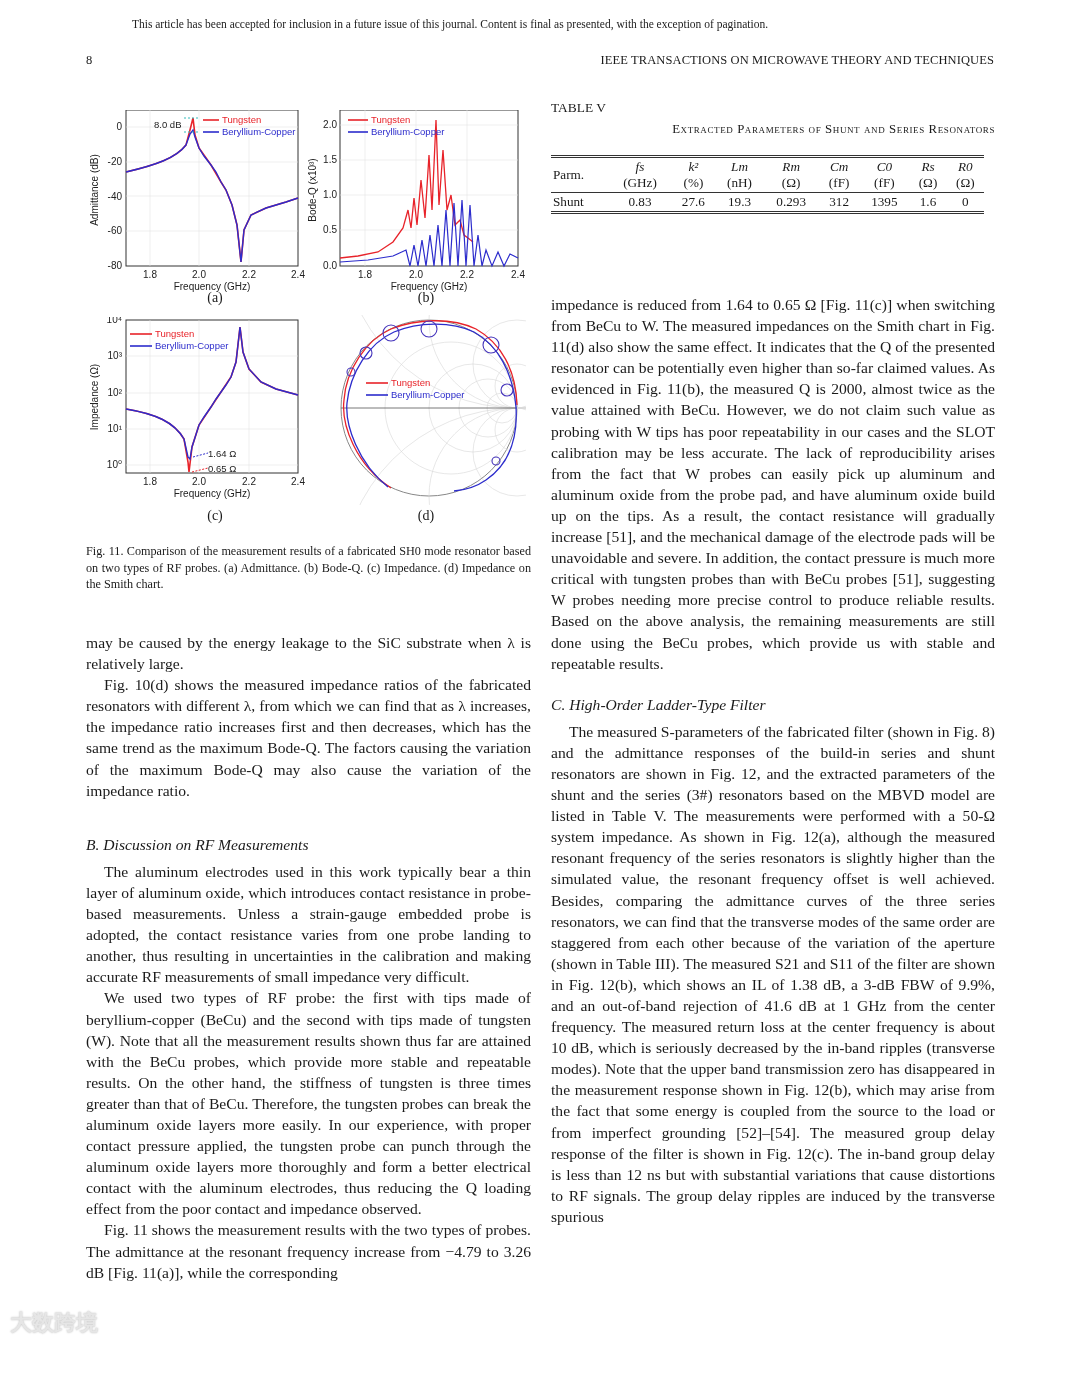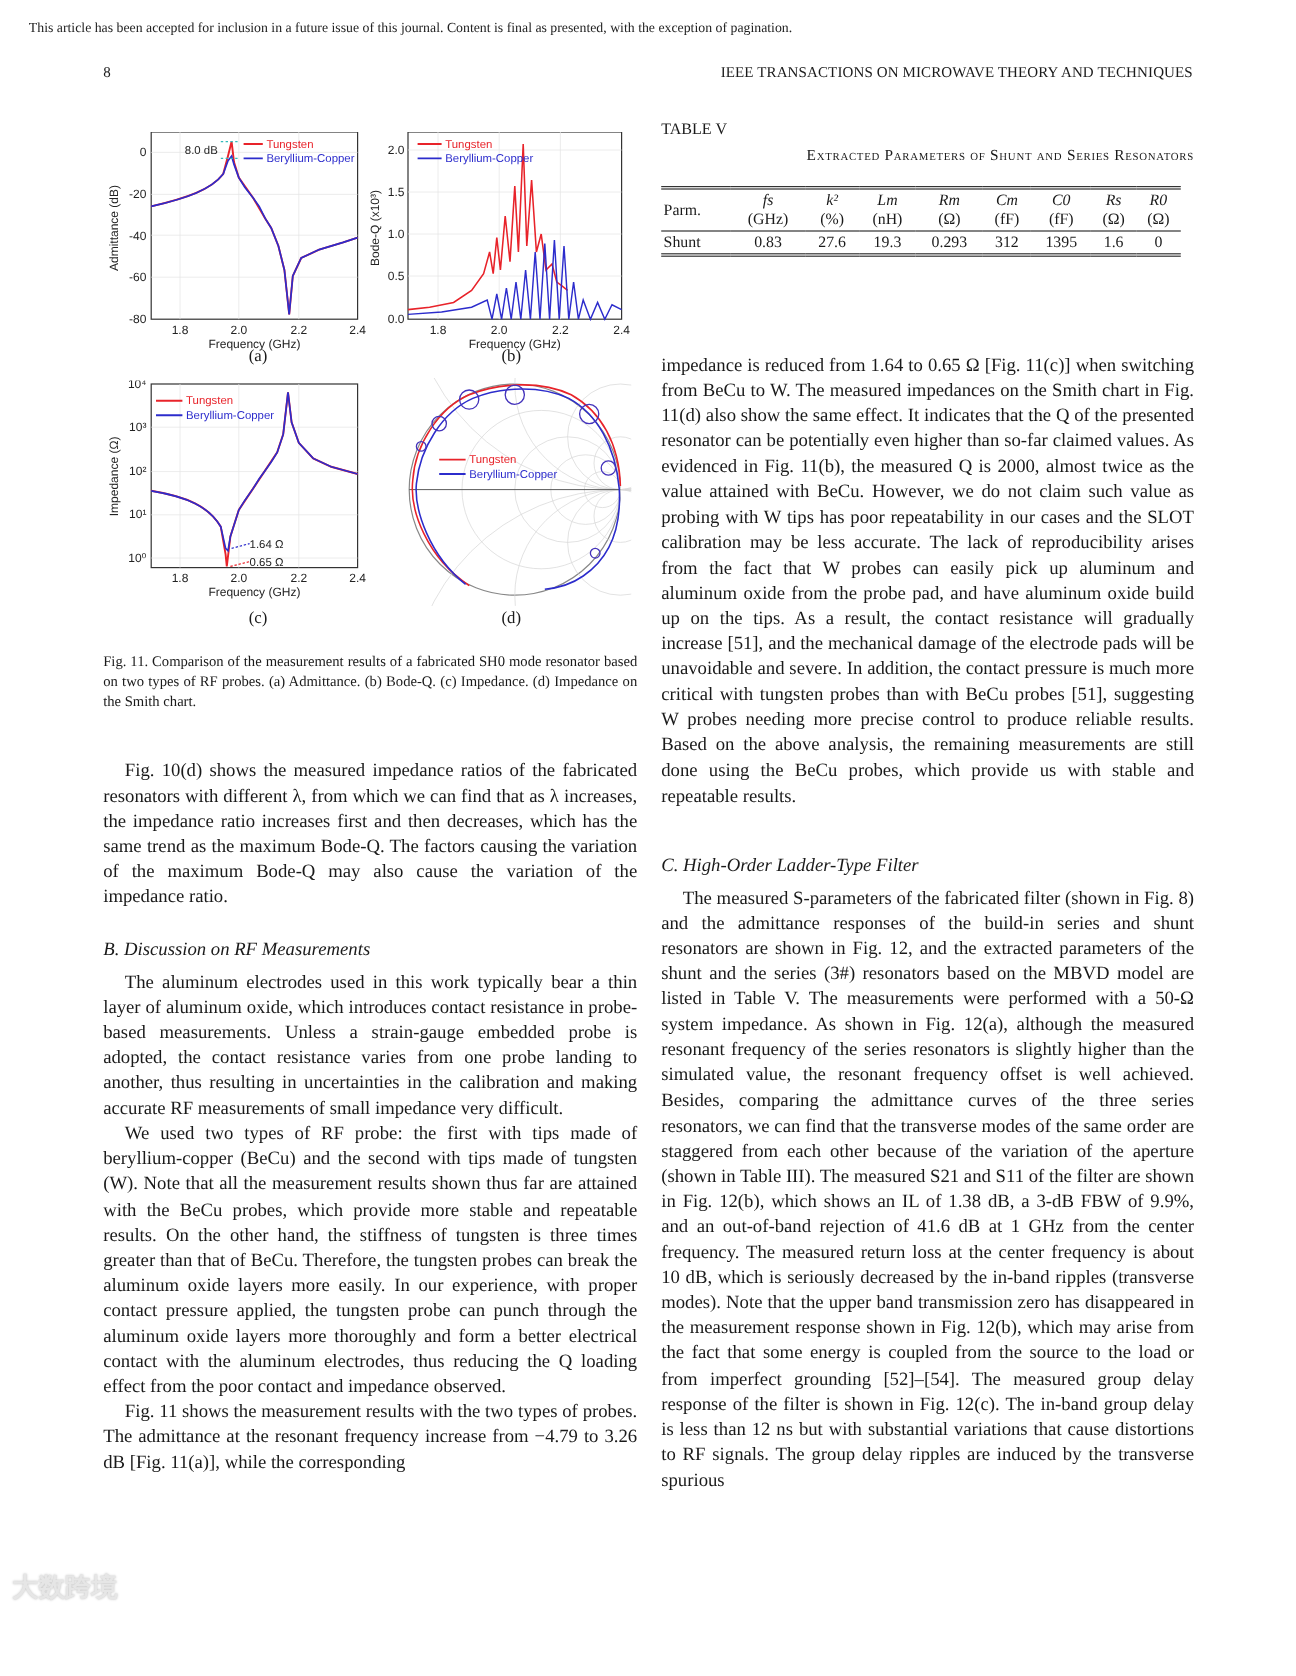--- a/index.html
+++ b/index.html
@@ -1,18 +1,18 @@
 <!DOCTYPE html>
 <html><head>
 <meta charset="utf-8">
 <style>
   html, body { margin:0; padding:0; background:#ffffff; }
   body { width:1080px; height:1397px; position:relative; overflow:hidden;
          font-family:"Liberation Serif","DejaVu Serif",serif; color:#1a1a1a; }
-  .banner { position:absolute; top:18px; left:0; width:900px; text-align:left; font-size:11.5px; color:#222;margin-left:24px; }
+  .banner { position:absolute; top:18px; left:0; width:900px; text-align:center; font-size:11.5px; color:#222; }
   .pagenum { position:absolute; top:53px; left:86px; font-size:12.5px; }
   .journal { position:absolute; top:53px; right:86px; font-size:12.5px; letter-spacing:0.1px; }
   .fig { position:absolute; left:86px; top:100px; width:450px; height:432px; }
   .panel { position:absolute; }
   .sub { position:absolute; font-size:14px; text-align:center; width:40px; }
   .caption { position:absolute; left:86px; top:543px; width:445px; font-size:12.2px; line-height:16.5px; text-align:justify; }
   .col { position:absolute; width:444px; font-size:15.6px; line-height:21.1px; text-align:justify; }
   .col p { margin:0; text-indent:18px; }
   .col p.noind { text-indent:0; }
   .sect { font-style:italic; margin:0; text-indent:0 !important; }
@@ -210,26 +210,27 @@
       <td>0.293</td>
       <td>312</td>
       <td>1395</td>
       <td>1.6</td>
       <td>0</td>
     </tr>
   </tbody>
 </table>
 
 <div class="col" style="left:86px;top:632px;width:445px">
+  <p class="noind">may be caused by the energy leakage to the SiC substrate when λ is relatively large.</p>
   <p>Fig. 10(d) shows the measured impedance ratios of the fabricated resonators with different λ, from which we can find that as λ increases, the impedance ratio increases first and then decreases, which has the same trend as the maximum Bode-Q. The factors causing the variation of the maximum Bode-Q may also cause the variation of the impedance ratio.</p>
-  <p class="sect" style="margin-top:22px;margin-bottom:6px">B. Discussion on RF Measurements</p>
+  <p class="sect" style="margin-top:33px;margin-bottom:6px">B. Discussion on RF Measurements</p>
   <p>The aluminum electrodes used in this work typically bear a thin layer of aluminum oxide, which introduces contact resistance in probe-based measurements. Unless a strain-gauge embedded probe is adopted, the contact resistance varies from one probe landing to another, thus resulting in uncertainties in the calibration and making accurate RF measurements of small impedance very difficult.</p>
   <p>We used two types of RF probe: the first with tips made of beryllium-copper (BeCu) and the second with tips made of tungsten (W). Note that all the measurement results shown thus far are attained with the BeCu probes, which provide more stable and repeatable results. On the other hand, the stiffness of tungsten is three times greater than that of BeCu. Therefore, the tungsten probes can break the aluminum oxide layers more easily. In our experience, with proper contact pressure applied, the tungsten probe can punch through the aluminum oxide layers more thoroughly and form a better electrical contact with the aluminum electrodes, thus reducing the Q loading effect from the poor contact and impedance observed.</p>
   <p>Fig. 11 shows the measurement results with the two types of probes. The admittance at the resonant frequency increase from −4.79 to 3.26 dB [Fig. 11(a)], while the corresponding</p>
 </div>
 
 <div class="col" style="left:551px;top:294px">
   <p class="noind">impedance is reduced from 1.64 to 0.65 Ω [Fig. 11(c)] when switching from BeCu to W. The measured impedances on the Smith chart in Fig. 11(d) also show the same effect. It indicates that the Q of the presented resonator can be potentially even higher than so-far claimed values. As evidenced in Fig. 11(b), the measured Q is 2000, almost twice as the value attained with BeCu. However, we do not claim such value as probing with W tips has poor repeatability in our cases and the SLOT calibration may be less accurate. The lack of reproducibility arises from the fact that W probes can easily pick up aluminum and aluminum oxide from the probe pad, and have aluminum oxide build up on the tips. As a result, the contact resistance will gradually increase [51], and the mechanical damage of the electrode pads will be unavoidable and severe. In addition, the contact pressure is much more critical with tungsten probes than with BeCu probes [51], suggesting W probes needing more precise control to produce reliable results. Based on the above analysis, the remaining measurements are still done using the BeCu probes, which provide us with stable and repeatable results.</p>
-  <p class="sect" style="margin-top:37px;margin-bottom:6px">C. High-Order Ladder-Type Filter</p>
+  <p class="sect" style="margin-top:20px;margin-bottom:6px">C. High-Order Ladder-Type Filter</p>
   <p>The measured S-parameters of the fabricated filter (shown in Fig. 8) and the admittance responses of the build-in series and shunt resonators are shown in Fig. 12, and the extracted parameters of the shunt and the series (3#) resonators based on the MBVD model are listed in Table V. The measurements were performed with a 50-Ω system impedance. As shown in Fig. 12(a), although the measured resonant frequency of the series resonators is slightly higher than the simulated value, the resonant frequency offset is well achieved. Besides, comparing the admittance curves of the three series resonators, we can find that the transverse modes of the same order are staggered from each other because of the variation of the aperture (shown in Table III). The measured S21 and S11 of the filter are shown in Fig. 12(b), which shows an IL of 1.38 dB, a 3-dB FBW of 9.9%, and an out-of-band rejection of 41.6 dB at 1 GHz from the center frequency. The measured return loss at the center frequency is about 10 dB, which is seriously decreased by the in-band ripples (transverse modes). Note that the upper band transmission zero has disappeared in the measurement response shown in Fig. 12(b), which may arise from the fact that some energy is coupled from the source to the load or from imperfect grounding [52]–[54]. The measured group delay response of the filter is shown in Fig. 12(c). The in-band group delay is less than 12 ns but with substantial variations that cause distortions to RF signals. The group delay ripples are induced by the transverse spurious</p>
 </div>
 
 <div class="watermark">大数跨境</div>
 
 </body></html>

